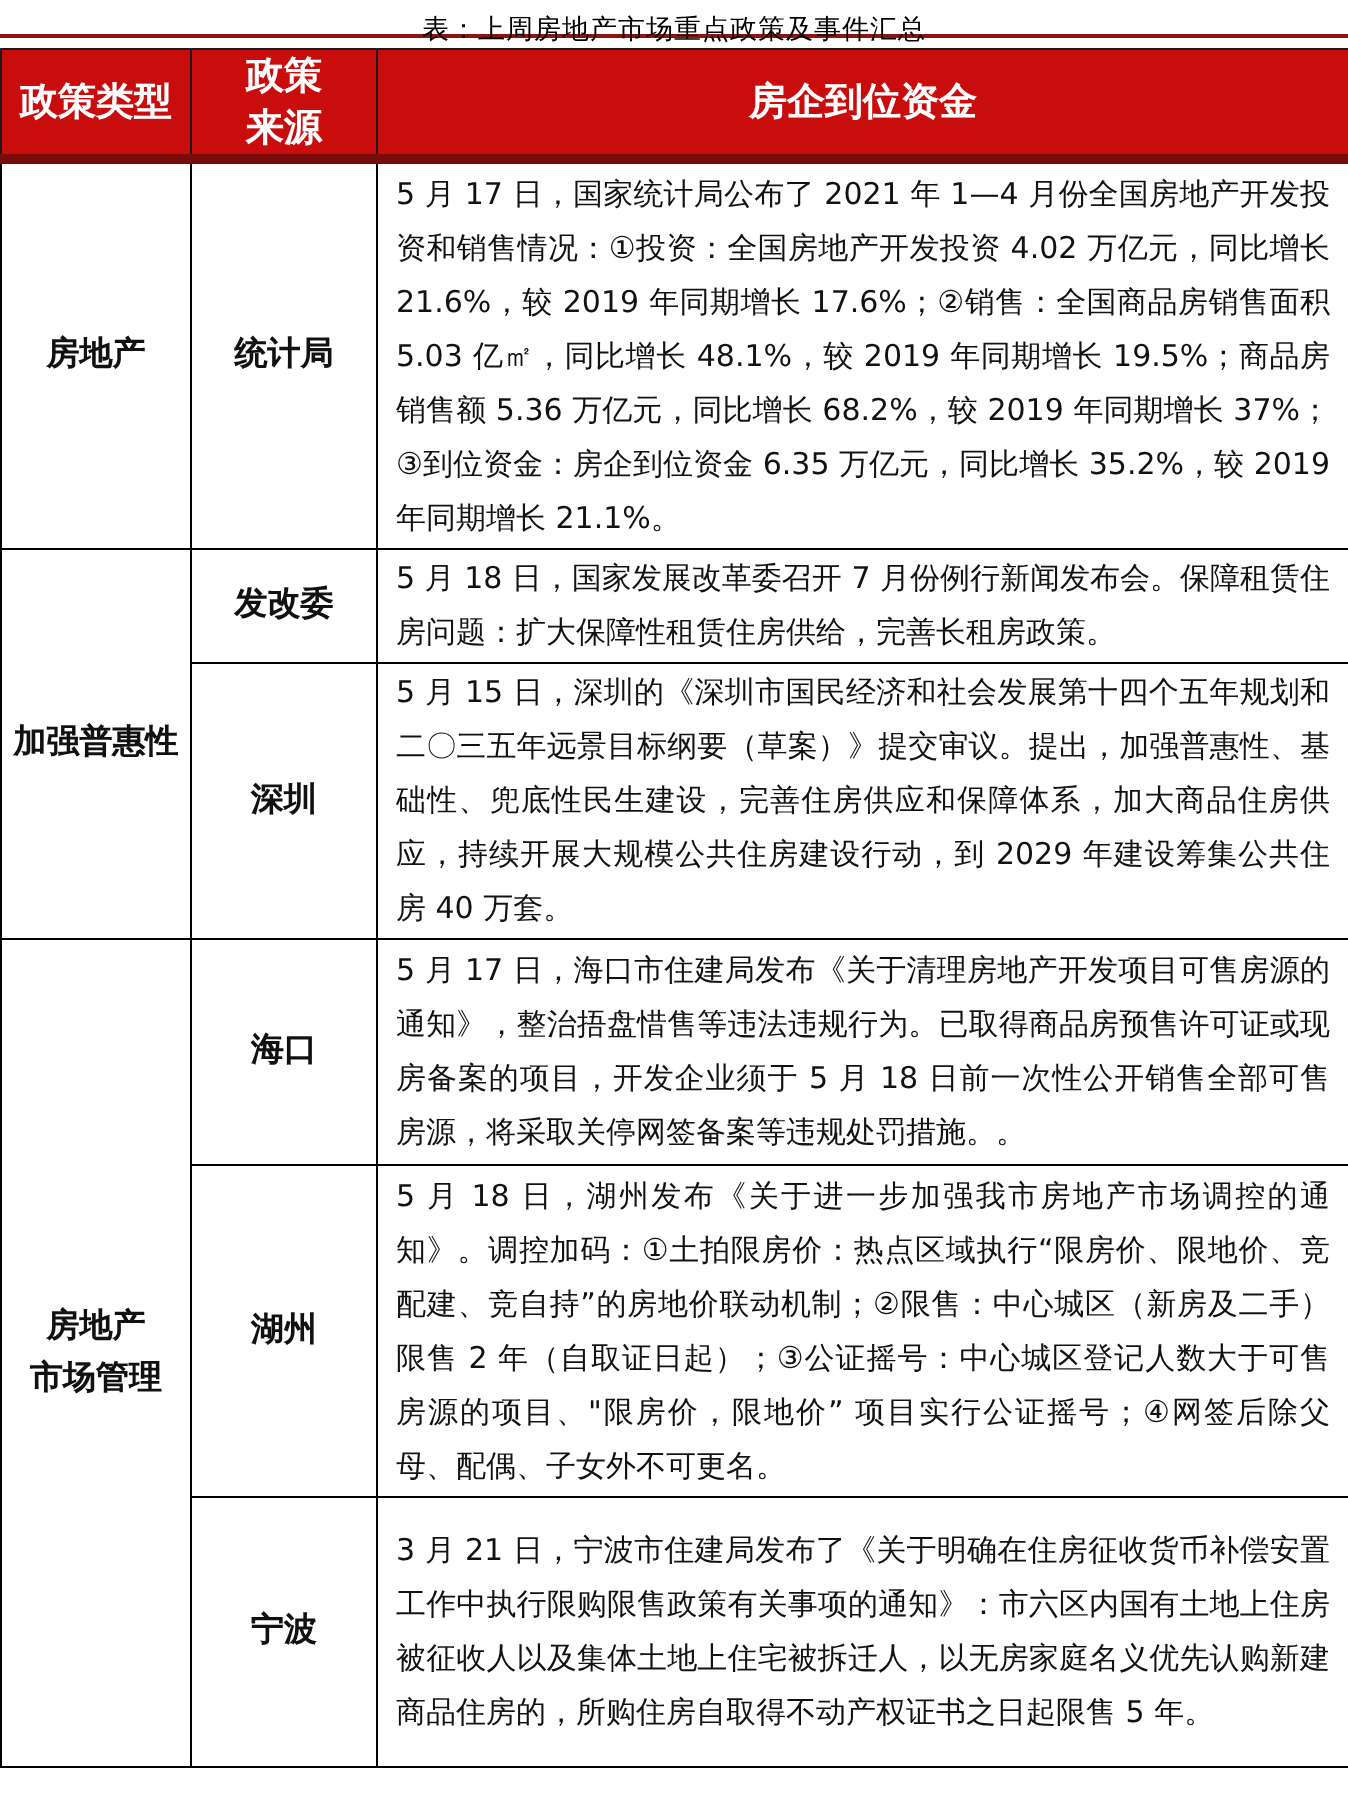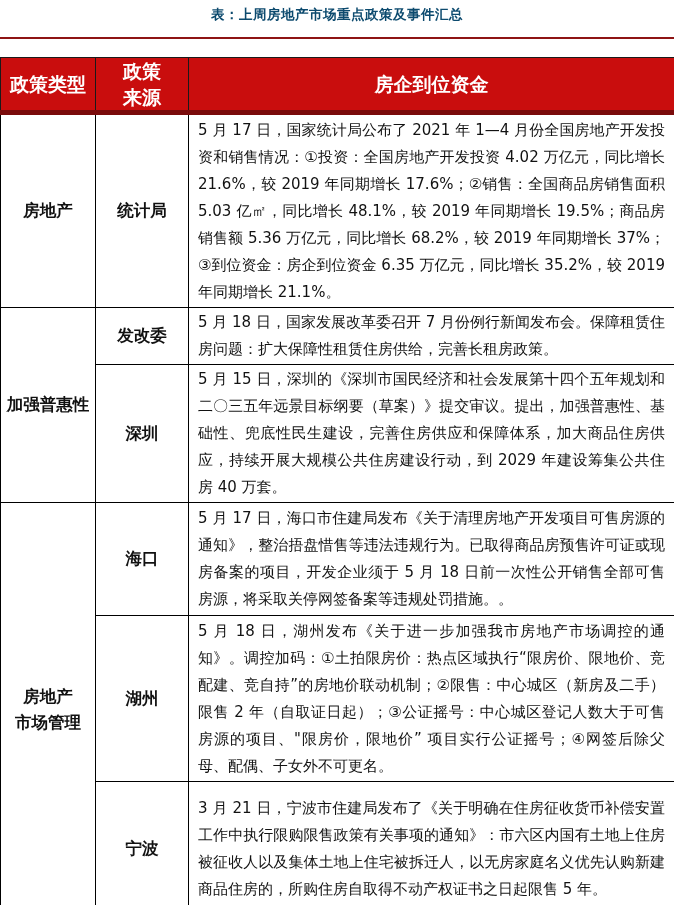--- a/index.html
+++ b/index.html
@@ -9,33 +9,33 @@
     font-family: "DejaVu Sans", "Liberation Sans", sans-serif;
     color: #121212;
     overflow: hidden;
   }
   .page { width: 674px; height: 905px; }
 
   .title {
     text-align: center;
     padding-top: 6px;
     font-size: 13.5px;
-    font-weight: bold;
-    color: #0c4a6e;
+    font-weight: normal;
+    color: #000000;
     letter-spacing: 0.5px;
-    height: 37px;
+    height: 17px;
   }
   .title-rule {
     height: 2px;
     background: #8e1414;
     width: 674px;
   }
 
   table.policy {
-    margin-top: 18px;
+    margin-top: 5px;
     width: 674px;
     border-collapse: collapse;
     table-layout: fixed;
   }
   col.c1 { width: 95px; }
   col.c2 { width: 93px; }
   col.c3 { width: 486px; }
 
   th {
     background: #c90d0d;
@@ -56,20 +56,21 @@
     vertical-align: middle;
     background: #ffffff;
   }
   td.cat, td.src {
     text-align: center;
     font-weight: bold;
     font-size: 16.5px;
     color: #111111;
     line-height: 26px;
     white-space: pre-line;
+    font-family: Liberation Mono, monospace;
   }
   td.content {
     font-size: 15px;
     line-height: 27px;
     text-align: justify;
     padding: 1px 9px;
     color: #121212;
   }
 
   tr.r1 { height: 195px; }

